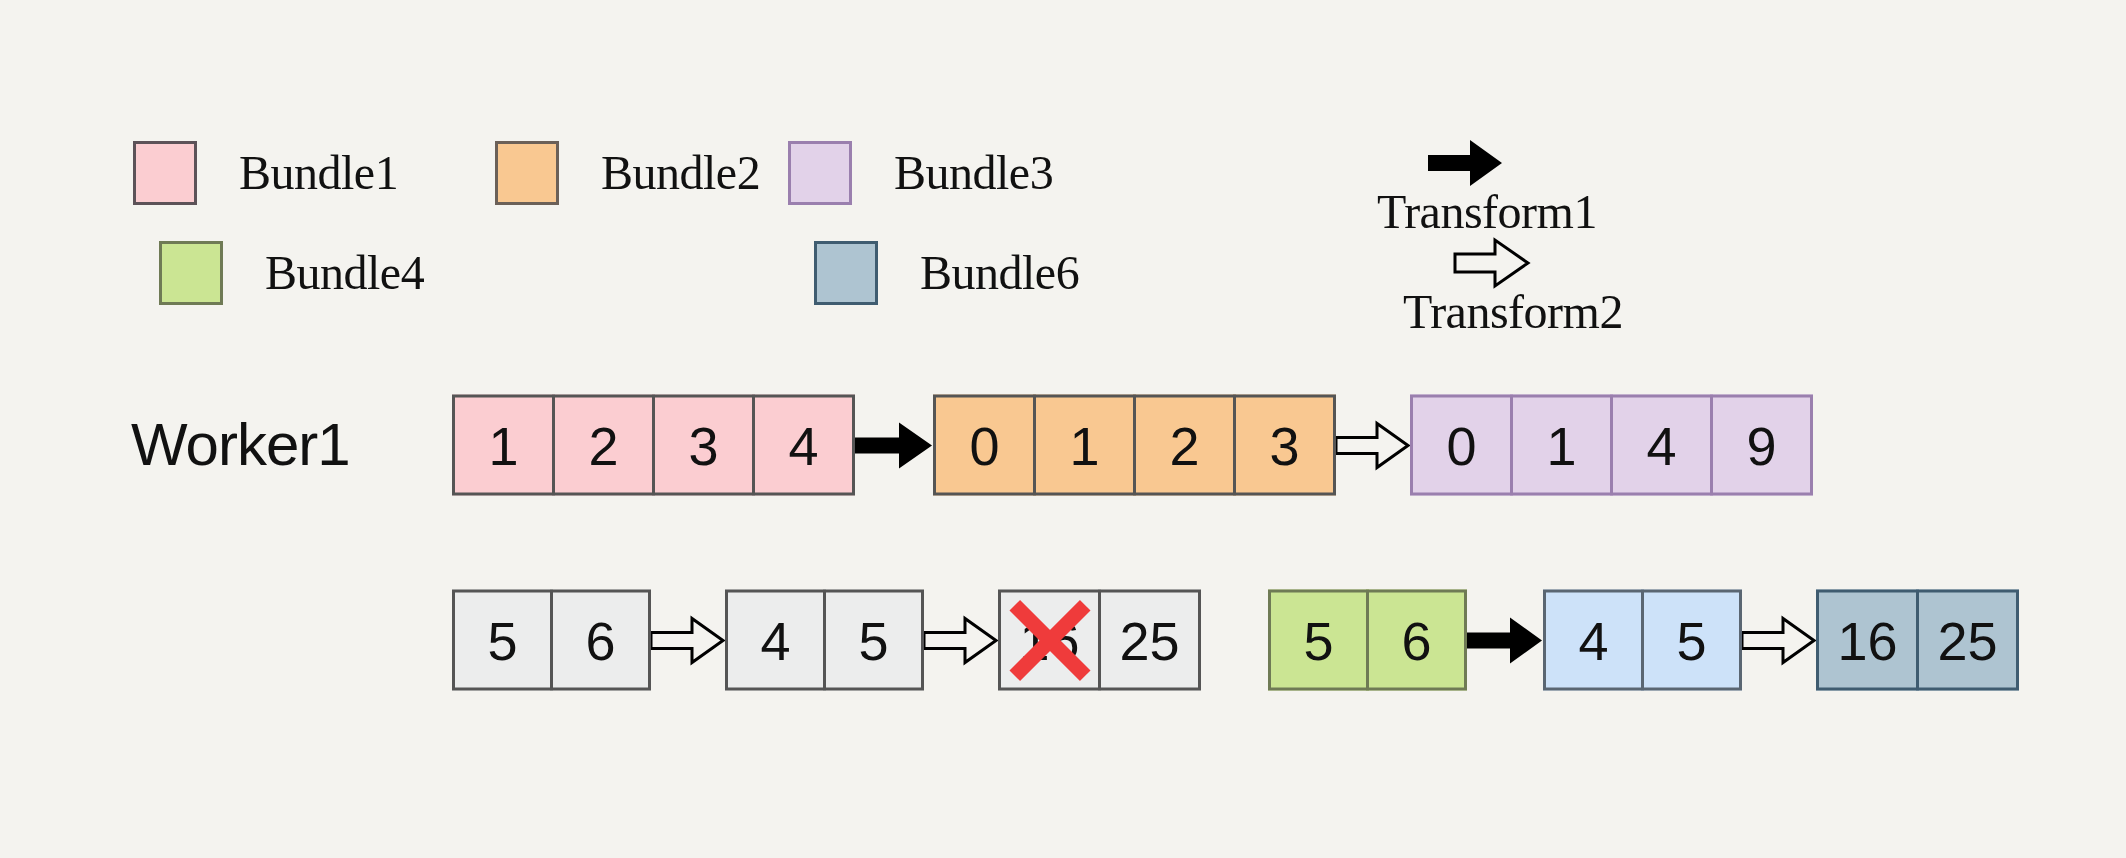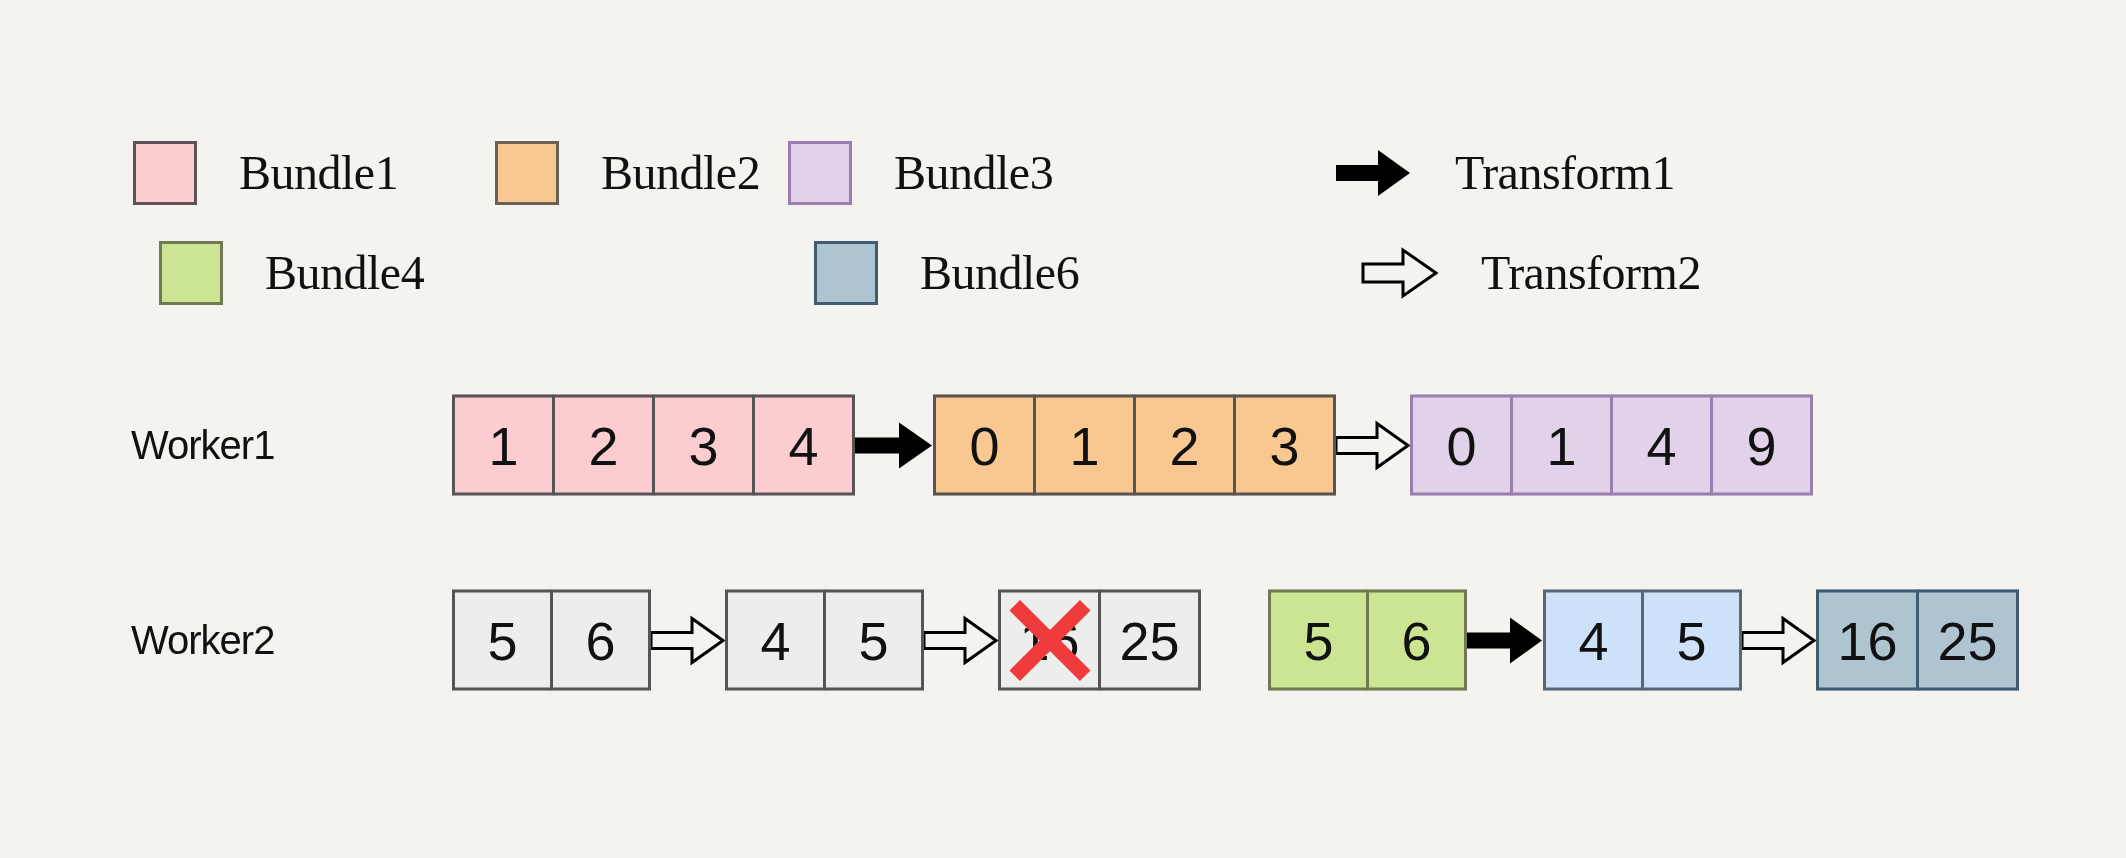--- a/index.html
+++ b/index.html
@@ -49,40 +49,40 @@
     height: 64px;
     display: flex;
     align-items: center;
     justify-content: center;
   }
 
   
   .lg-c0 { left: 133px; }
   .lg-c1 { left: 495px; }
   .lg-c2 { left: 788px; }
-  .lg-c3 { left: 1335px; }
+  .lg-c3 { left: 1335px; flex-direction: column; }
   .lg-r0 { top: 20px; }
   .lg-r1 { top: 120px; margin-left: 26px; }
 
   
   .worker-row {
     position: absolute;
     left: 0;
     width: 2126px;
     height: 120px;
   }
   #row-worker1 { top: 385px; }
   #row-worker2 { top: 580px; }
 
   .worker-label {
     position: absolute;
     left: 131px;
     top: 50%;
     transform: translateY(-50%);
-    font-size: 40px;
+    font-size: 60px;
     line-height: 1;
     white-space: nowrap;
     letter-spacing: -1px;
   }
 
   .chain {
     position: absolute;
     top: 50%;
     transform: translateY(-50%);
     display: flex;
@@ -219,21 +219,20 @@
       <div class="cell" style="background:#e2d2e9;border-color:#9a7fae;">0</div>
       <div class="cell" style="background:#e2d2e9;border-color:#9a7fae;">1</div>
       <div class="cell" style="background:#e2d2e9;border-color:#9a7fae;">4</div>
       <div class="cell" style="background:#e2d2e9;border-color:#9a7fae;">9</div>
     </div>
 
   </div>
 </div>
 
 <div class="worker-row" id="row-worker2">
-  <div class="worker-label">Worker2</div>
 
   <div class="chain w2" style="left:452px;">
 
     <div class="bundle">
       <div class="cell" style="background:#eceded;border-color:#555;">5</div>
       <div class="cell" style="background:#eceded;border-color:#555;">6</div>
     </div>
 
     <div class="arrow-slot hollow">
       <svg width="74" height="48" viewBox="0 0 74 48">

